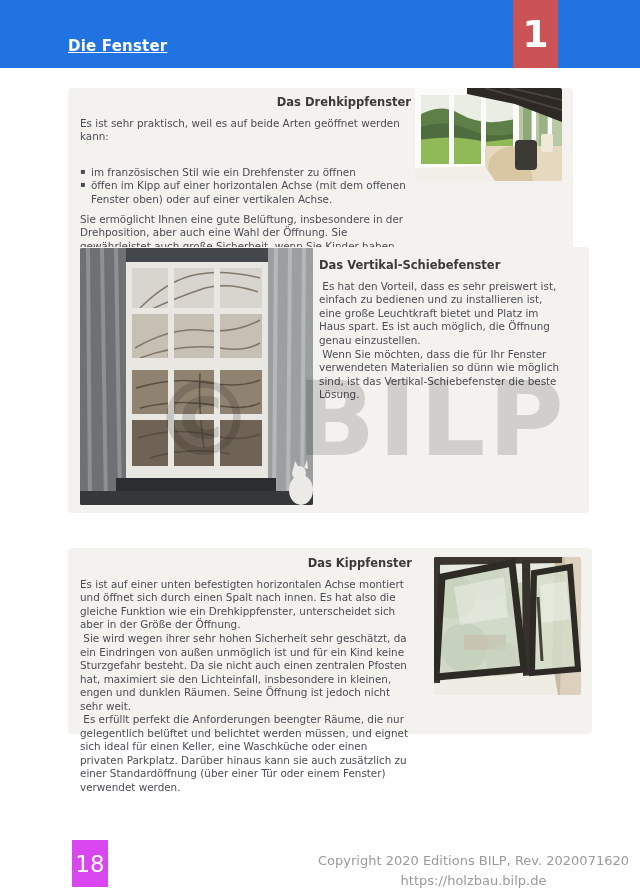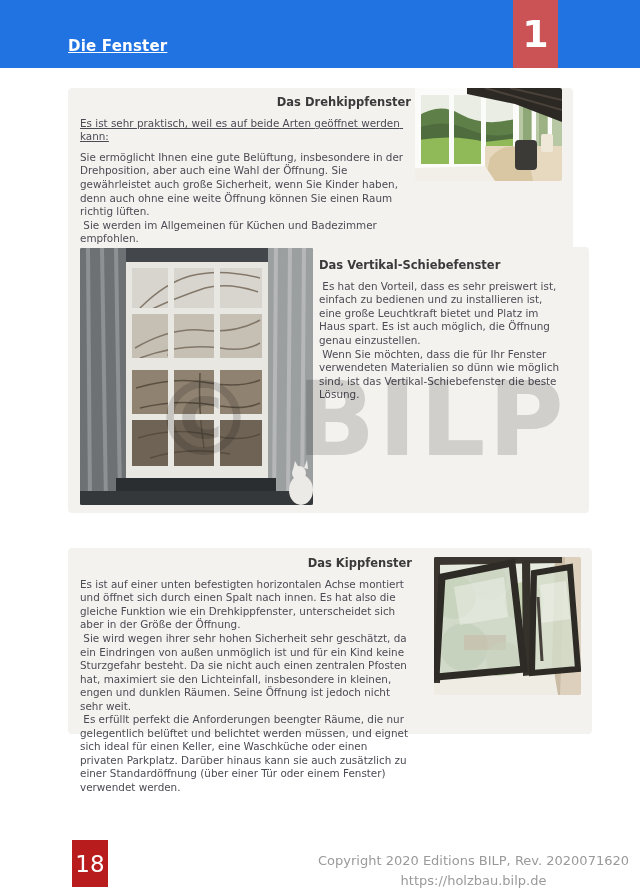--- a/index.html
+++ b/index.html
@@ -14,58 +14,62 @@
     color:#fff;font-size:38px;font-weight:bold;display:flex;align-items:center;justify-content:center;}
   
   .card{position:absolute;left:68px;width:505px;background:#f4f2ef;border-radius:4px;}
   .card1{top:88px;height:172px;}
   .card2{top:247px;height:266px;padding-left:16px;}
   .card3{top:548px;height:186px;padding-left:19px;}
   .sec-title{font-size:11.5px;font-weight:bold;color:#3a3a3a;margin:0 0 7px 0;}
   .t-right{text-align:right;}
   .body-text{font-size:10.4px;line-height:1.3;color:#4b4b54;}
   .body-text p{margin:0;white-space:pre-wrap;}
-  .body-text p.gap-b{margin-bottom:7px;text-decoration:underline;}
+  .body-text p.gap-b{margin-bottom:22px;}
   .body-text p.gap-t{margin-top:6px;}
   ul.bullets{margin:0 0 0 0;padding:0;list-style:none;}
   ul.bullets li{position:relative;padding-left:11px;margin:0;}
   ul.bullets li::before{content:"▪";position:absolute;left:0;top:1px;font-size:8px;color:#4b4b54;}
   .c1-text{position:absolute;left:12px;top:7px;width:331px;}
   .c1-img{position:absolute;top:0;right:11px;width:147px;height:93px;}
   .c2-img{position:absolute;left:12px;top:1px;width:233px;height:257px;}
   .c2-text{position:absolute;left:251px;top:11px;width:245px;}
   .c3-text{position:absolute;left:12px;top:8px;width:332px;}
   .c3-img{position:absolute;top:9px;right:11px;width:147px;height:138px;}
   .photo{display:block;border-radius:2px;}
   
   .watermark{
     position:absolute;left:152px;top:368px;width:380px;z-index:5;pointer-events:none;
     font-size:103px;font-weight:bold;line-height:1;letter-spacing:3px;
     color:#787878;opacity:.28;mix-blend-mode:multiply;white-space:nowrap;
   }
   
-  .page-number{position:absolute;left:72px;top:840px;width:36px;height:47px;background:#b91c1c;
+  .page-number{position:absolute;left:72px;top:840px;width:36px;height:47px;background:#d946ef;
     color:#fff;font-size:23px;display:flex;align-items:center;justify-content:center;}
   .footer-meta{position:absolute;right:11px;top:851px;text-align:center;font-size:13px;color:#9a9a9a;line-height:1.55;}
   .footer-meta a{color:#9a9a9a;text-decoration:none;display:block;}
 </style>
 </head>
 <body>
 
 <div class="page">
 
   <div class="header">
     <div class="header-title">Die Fenster</div>
     <div class="chapter-badge">1</div>
   </div>
 
   <div class="card card1">
     <div class="c1-text body-text">
       <div class="sec-title t-right">Das Drehkippfenster</div>
       <p class="gap-b">Es ist sehr praktisch, weil es auf beide Arten geöffnet werden kann:</p>
+      <ul class="bullets">
+        <li>im französischen Stil wie ein Drehfenster zu öffnen</li>
+        <li>öffen im Kipp auf einer horizontalen Achse (mit dem offenen Fenster oben) oder auf einer vertikalen Achse.</li>
+      </ul>
       <p class="gap-t">Sie ermöglicht Ihnen eine gute Belüftung, insbesondere in der Drehposition, aber auch eine Wahl der Öffnung. Sie gewährleistet auch große Sicherheit, wenn Sie Kinder haben, denn auch ohne eine weite Öffnung können Sie einen Raum richtig lüften.</p>
       <p> Sie werden im Allgemeinen für Küchen und Badezimmer empfohlen.</p>
     </div>
     <div class="c1-img">
       <svg class="photo" width="147" height="93" viewBox="0 0 147 93" xmlns="http://www.w3.org/2000/svg">
         <rect width="147" height="93" fill="#f6f5f1"></rect>
         <rect x="3" y="7" width="100" height="72" fill="#e9ede3"></rect>
         <path d="M3 28 Q25 14 45 26 Q70 40 103 30 L103 56 L3 56 Z" fill="#5f7f49"></path>
         <path d="M3 40 Q30 30 55 42 Q80 52 103 44 L103 60 L3 60 Z" fill="#4e6c3e"></path>
         <path d="M3 52 Q40 46 70 54 L103 50 L103 79 L3 79 Z" fill="#90b957"></path>

